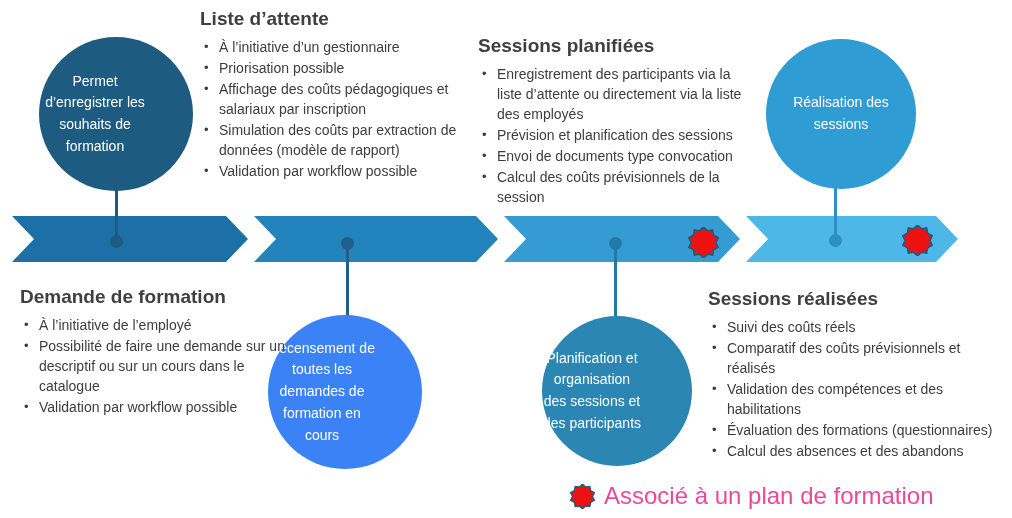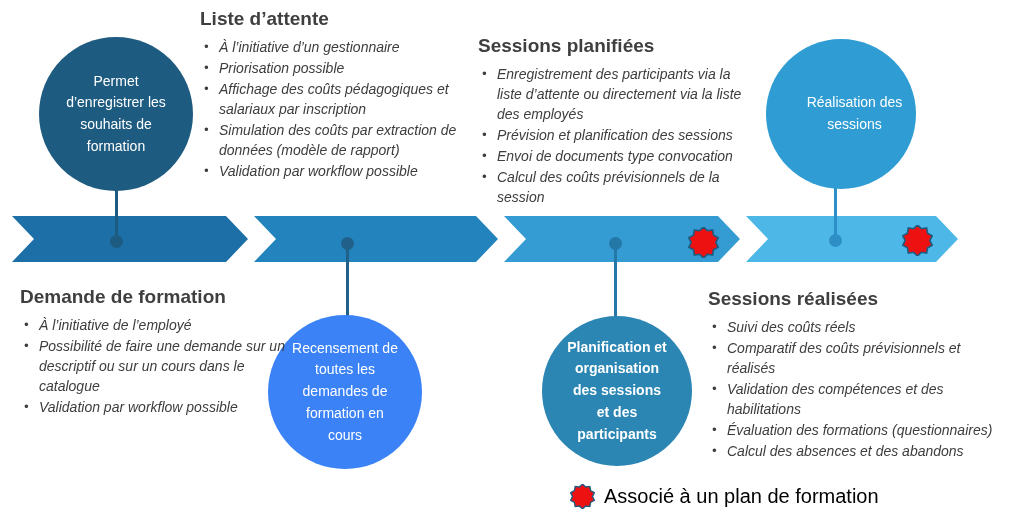--- a/index.html
+++ b/index.html
@@ -14,38 +14,38 @@
   }
   .seg1{left:12px;width:236px;}
   .seg2{left:254px;width:244px;}
   .seg3{left:504px;width:236px;}
   .seg4{left:746px;width:212px;}
   
   .stem{position:absolute;width:3px;}
   .dot{position:absolute;width:13px;height:13px;border-radius:50%;}
   
   .circle{
-    position:absolute;border-radius:50%;display:flex;align-items:center;justify-content:center;
+    position:absolute;border-radius:50%;display:flex;align-items:center;
     color:#ffffff;text-align:center;font-size:14px;line-height:1.55;
   }
   .circle .ctext{display:block;}
   
   .section{position:absolute;color:#3d3d3d;}
   .section h2{
     margin:0 0 6px 0;font-size:19px;font-weight:bold;color:#3f3f3f;line-height:1.2;
   }
   .section.centered h2{}
   .section ul{margin:0;padding:0;list-style:none;font-size:14px;line-height:20px;}
-  .section ul li{position:relative;padding-left:19px;margin:0 0 1px 0;font-style:italic;}
+  .section ul li{position:relative;padding-left:19px;margin:0 0 1px 0;}
   .section ul li::before{content:"•";position:absolute;left:4px;top:0;font-size:13px;}
   
   .badge{position:absolute;}
   
   .legend{position:absolute;left:570px;top:483px;display:flex;align-items:center;gap:9px;}
-  .legend .legend-label{font-size:20px;color:#000000;line-height:26px;}
+  .legend .legend-label{font-size:24px;color:#ec4899;line-height:26px;}
 </style>
 </head>
 <body>
 
 <div class="canvas">
 
   <div class="seg seg1" style="background: rgb(29, 111, 168);"></div>
   <div class="seg seg2" style="background: rgb(35, 131, 188);"></div>
   <div class="seg seg3" style="background: rgb(53, 156, 211);"></div>
   <div class="seg seg4" style="background: rgb(77, 184, 232);"></div>
@@ -63,21 +63,21 @@
   <div class="dot" style="left: 829px; top: 234px; background: rgb(46, 143, 198);"></div>
 
   <div class="circle" style="left: 39px; top: 37px; width: 154px; height: 154px; background: rgb(30, 91, 128);">
     <span class="ctext" style="width:112px;">Permet d’enregistrer les souhaits de formation</span>
   </div>
 
   <div class="circle" style="left: 268px; top: 315px; width: 154px; height: 154px; background: #3b82f6;">
     <span class="ctext" style="width:108px;">Recensement de toutes les demandes de formation en cours</span>
   </div>
 
-  <div class="circle" style="left: 542px; top: 316px; width: 150px; height: 150px; background: rgb(43, 134, 180); font-weight: bold;">
+  <div class="circle" style="left: 542px; top: 316px; width: 150px; height: 150px; background: rgb(43, 134, 180);">
     <span class="ctext" style="width:100px;">Planification et organisation des sessions et des participants</span>
   </div>
 
   <div class="circle" style="left: 766px; top: 39px; width: 150px; height: 150px; background: rgb(47, 156, 211);">
     <span class="ctext" style="width:96px;margin-left:27px;">Réalisation des sessions</span>
   </div>
 
   <svg class="badge" style="left:688px;top:227px;" width="31" height="31" viewBox="0 0 30 30">
     <path d="M15 0 L18.71 3.59 L23.82 2.87 L24.71 7.95 L29.27 10.36 L27 15 L29.27 19.64 L24.71 22.05 L23.82 27.13 L18.71 26.41 L15 30 L11.29 26.41 L6.18 27.13 L5.29 22.05 L0.73 19.64 L3 15 L0.73 10.36 L5.29 7.95 L6.18 2.87 L11.29 3.59 Z" stroke-width="1.6" style="fill: rgb(237, 17, 17); stroke: rgb(30, 91, 128);"></path>
   </svg>

